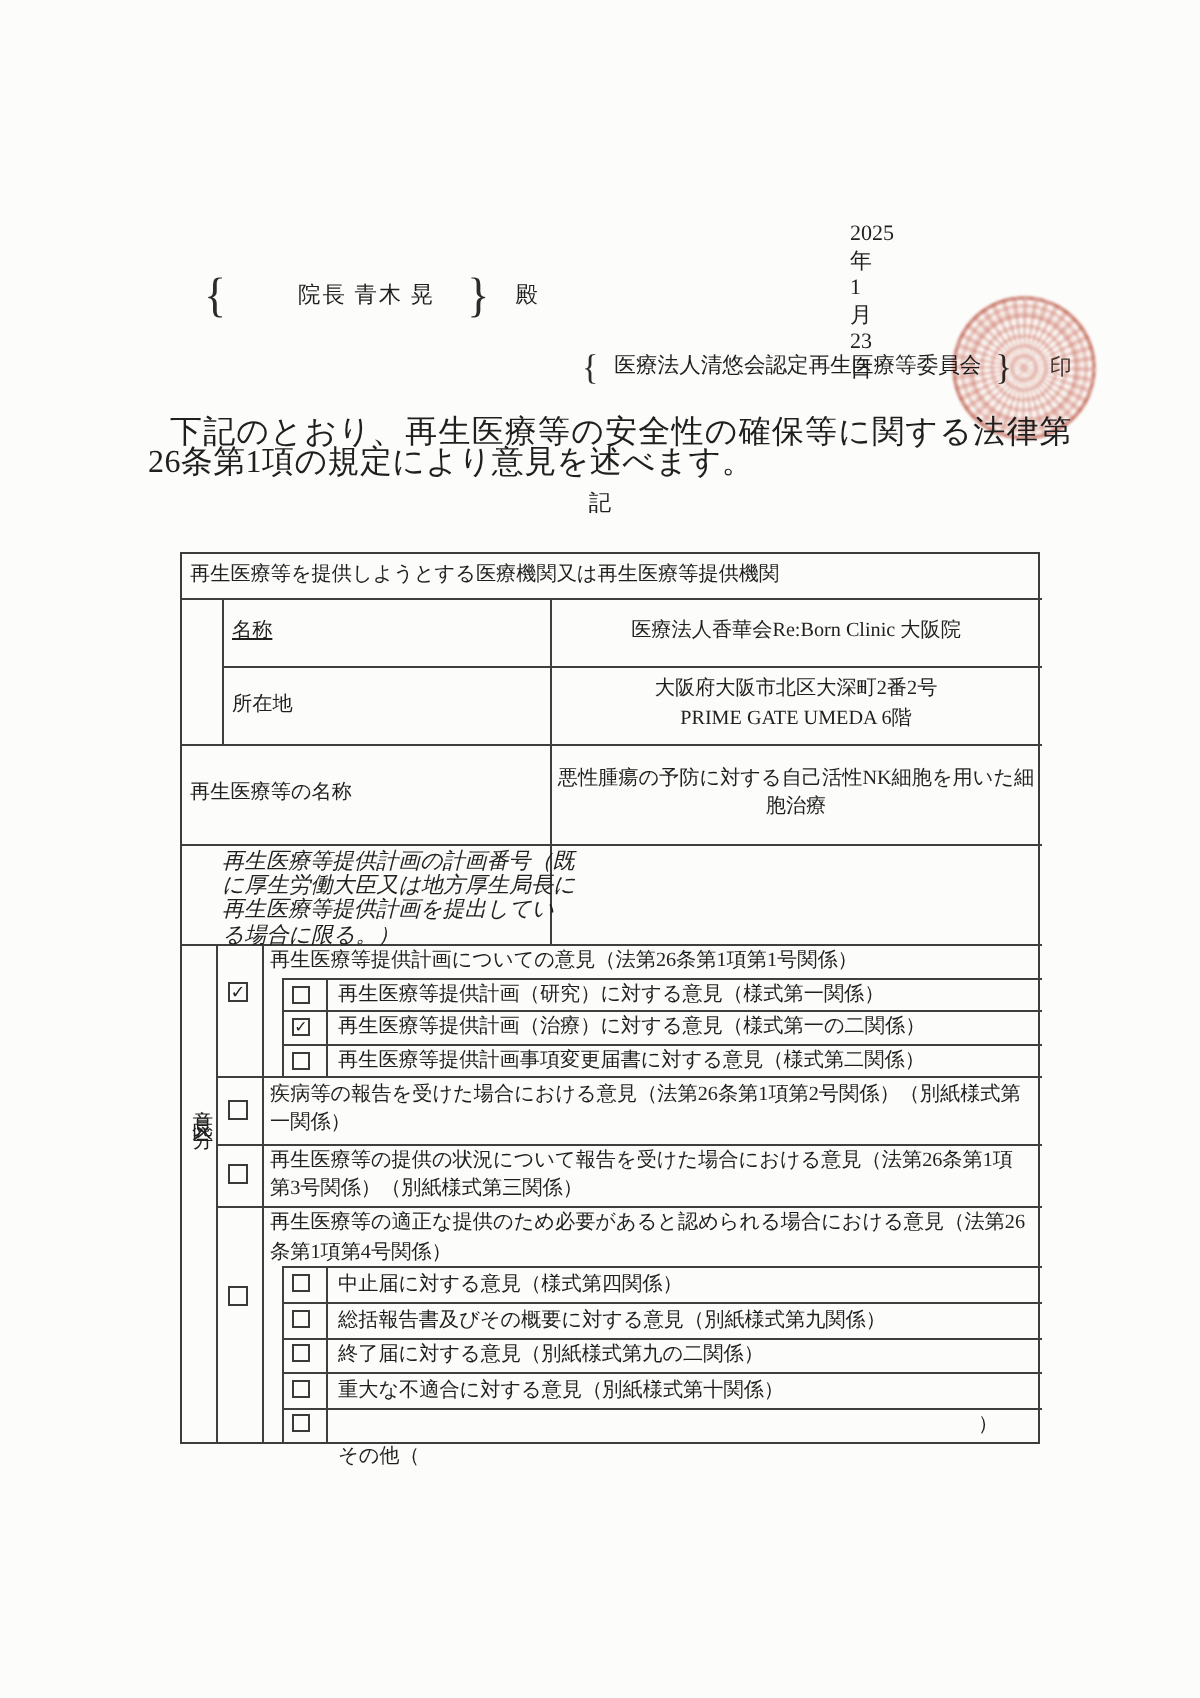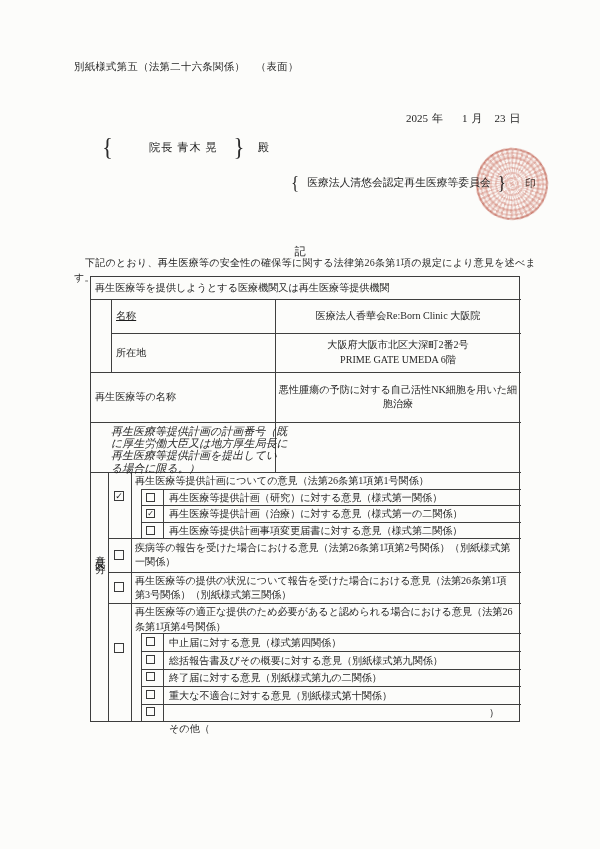--- a/index.html
+++ b/index.html
@@ -1,59 +1,58 @@
 <!DOCTYPE html>
 <html><head>
 <meta charset="utf-8">
 <style>
   html,body{margin:0;padding:0;background:#e8e8e8;}
   .page{position:relative;width:600px;height:849px;margin:0 auto;background:#fcfcfa;
         font-family:"Liberation Serif","DejaVu Serif",serif;color:#1f1f1f;overflow:hidden;}
   .abs{position:absolute;}
   .form-code{left:74px;top:60px;font-size:10.3px;letter-spacing:.4px;}
   .doc-title{left:0;top:84px;width:100%;text-align:center;font-size:11.6px;letter-spacing:1.4px;}
-  .date-line{left:406px;top:111px;font-size:11px;display:flex;align-items:baseline;}
+  .date-line{left:406px;top:111px;font-size:11px;display:flex;align-items:baseline;flex-direction:column;}
   .date-line .g1{margin-left:4px;} .date-line .g2{margin-left:19px;} .date-line .g3{margin-left:12px;}
   .addressee{left:102px;top:133px;height:28px;display:flex;align-items:center;font-size:11.2px;}
   .brace{font-size:23px;font-weight:400;color:#2c2c2c;transform:scaleY(1.05);line-height:1;}
   .brace.sm{font-size:17px;}
   .addr-name{margin-left:36px;letter-spacing:1px;}
   .addr-close{margin-left:16px;}
   .addr-suffix{margin-left:13px;}
   .committee{left:291px;top:171px;height:24px;display:flex;align-items:center;font-size:10.8px;}
   .com-close{margin-left:7px;}
   .seal-label{margin-left:19px;font-size:11px;color:#4a3a34;}
   .seal{left:476px;top:148px;width:72px;height:72px;border-radius:50%;
         border:2px solid rgba(186,74,56,.50);box-sizing:border-box;transform:rotate(8deg);
         background:
           radial-gradient(circle at 50% 50%, rgba(195,87,68,0) 52%, rgba(195,87,68,.22) 56%, rgba(195,87,68,0) 62%),
           repeating-conic-gradient(rgba(195,87,68,.30) 0deg 4deg, rgba(195,87,68,.04) 4deg 9deg),
           repeating-radial-gradient(circle at 50% 50%, rgba(195,87,68,.26) 0 2px, rgba(255,255,255,0) 2px 5px);
         filter:blur(.4px);mix-blend-mode:multiply;}
-  .body-par{left:74px;top:210px;width:462px;font-size:10px;line-height:14.8px;
-            text-indent:11px;letter-spacing:.2px;text-align:justify;margin-top:46px;}
+  .body-par{left:74px;top:210px;width:462px;font-size:16px;line-height:14.8px;
+            text-indent:11px;letter-spacing:.2px;text-align:justify;}
   .record-mark{left:0;top:244px;width:100%;text-align:center;font-size:11.2px;}
   .form-table{left:90px;top:276px;width:430px;height:446px;border:1.2px solid #3d3d3d;
               box-sizing:border-box;font-size:10.1px;}
   .hl{position:absolute;height:1px;background:#3f3f3f;}
   .vl{position:absolute;width:1px;background:#3f3f3f;}
   .cell{position:absolute;white-space:nowrap;}
   .wrap{white-space:normal;}
   .ctr{text-align:center;}
   .cb{position:absolute;width:10px;height:10px;border:1px solid #3a3a3a;box-sizing:border-box;
       font-size:9px;line-height:8px;text-align:center;color:#222;background:#fcfcfa;}
   .cb.sm{width:9px;height:9px;font-size:8px;line-height:7px;}
   .vert{writing-mode:vertical-rl;letter-spacing:3px;font-size:10.4px;}
 </style>
 </head>
 <body>
 
 <div class="page">
 
-  <div class="abs form-code">別紙様式第五（法第二十六条関係）　（表面）</div>
 
   <div class="abs date-line">
     <span>2025</span>
     <span class="g1">年</span>
     <span class="g2">1</span>
     <span class="g1">月</span>
     <span class="g3">23</span>
     <span class="g1">日</span>
   </div>
 

